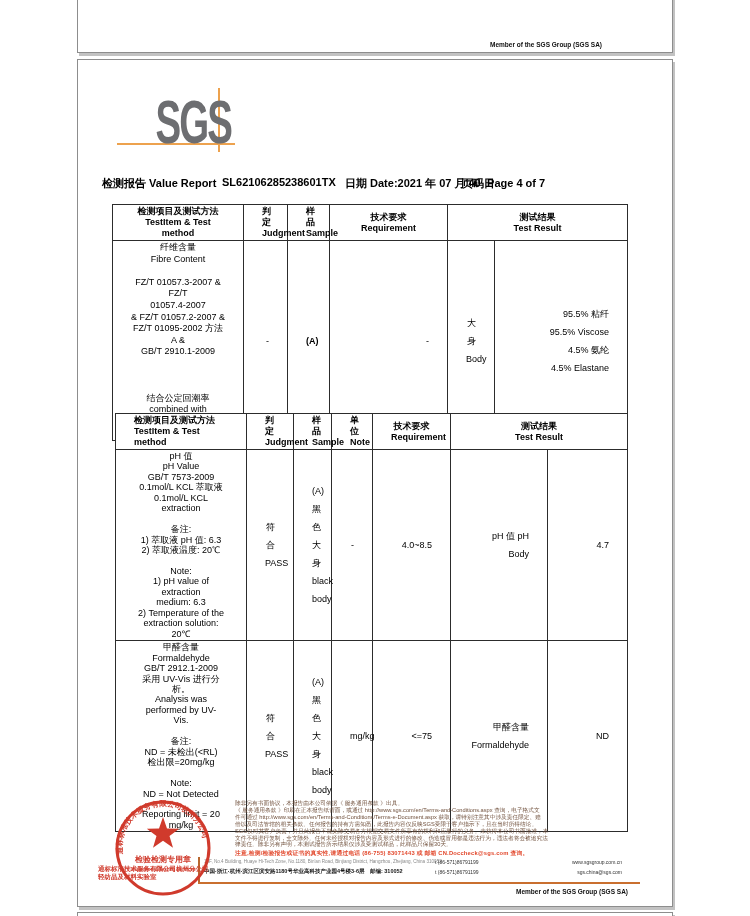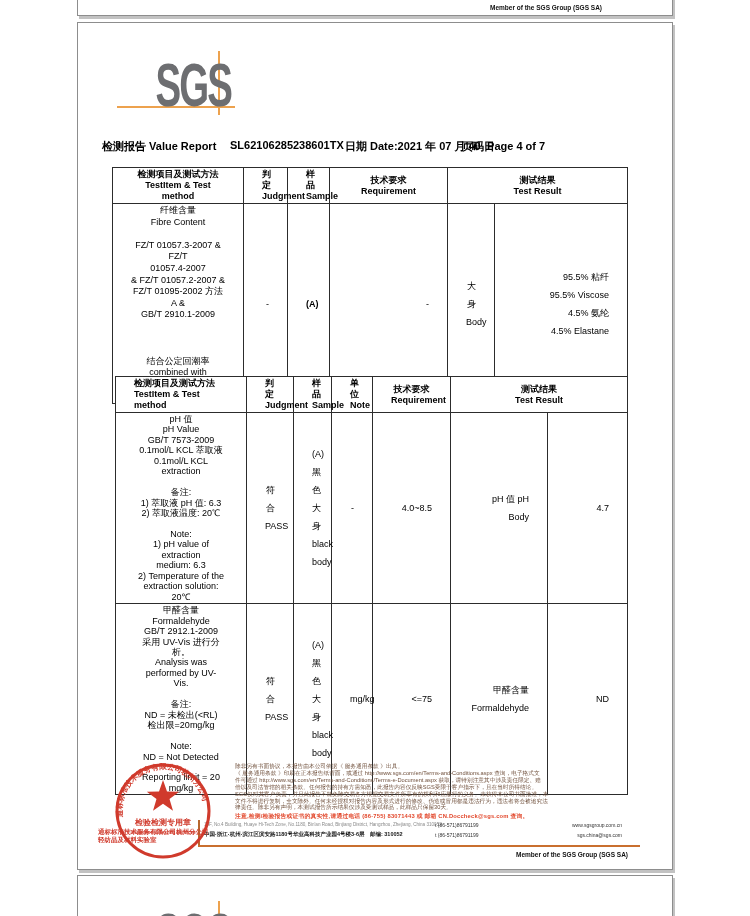--- a/index.html
+++ b/index.html
@@ -6,20 +6,21 @@
   body {
     width:750px; height:916px; position:relative; overflow:hidden;
     background:#ffffff;
     font-family:"Liberation Sans", sans-serif;
     color:#000;
   }
   .page {
     position:absolute; background:#fff;
     border:1px solid #8d8d8d;
     box-shadow:2px 3px 0 #c2c2c2;
+    margin-top:37px;
   }
   #prev-page { left:77px; top:-62px; width:594px; height:76px; }
   #main-page { left:77px; top:22px;  width:594px; height:846px; }
   #next-page { left:77px; top:875px; width:594px; height:90px; }
 
   .member-line {
     position:absolute; font-size:6.5px; font-weight:bold; color:#111;
   }
   #prev-page .member-line { right:70px; bottom:4px; }
   #main-page .member-line { right:44px; top:828px; }
@@ -32,21 +33,21 @@
     color:#6d6e71; transform:scaleX(0.62); transform-origin:100% 0;
   }
   .logo .vline { position:absolute; left:101px; top:0; width:2px; height:64px; background:#eda24e; }
   .logo .hline { position:absolute; left:0; top:55px; width:118px; height:2px; background:#eda24e; }
   #main-page .logo { left:39px; top:28px; }
   #next-page .logo { left:39px; top:25px; }
 
   
   .rh { position:absolute; top:116px; font-size:11px; font-weight:bold; white-space:nowrap; }
   #rh-title { left:24px; }
-  #rh-no    { left:152px; }
+  #rh-no    { left:144px; }
   #rh-date  { left:267px; }
   #rh-page  { left:384px; }
 
   
   .t { border-collapse:collapse; table-layout:fixed; position:absolute; background:#fff; }
   .t th, .t td { border:1px solid #2c2c2c; padding:1px 18px; vertical-align:top; }
   .t th { font-weight:bold; white-space:pre-line; line-height:11px; vertical-align:middle; }
   .t .item { white-space:pre-line; text-align:center; font-weight:normal; }
   .t .mid  { text-align:right; vertical-align:middle; white-space:pre-line; line-height:18px; font-weight:normal; }
   .t .bold { font-weight:bold; }

